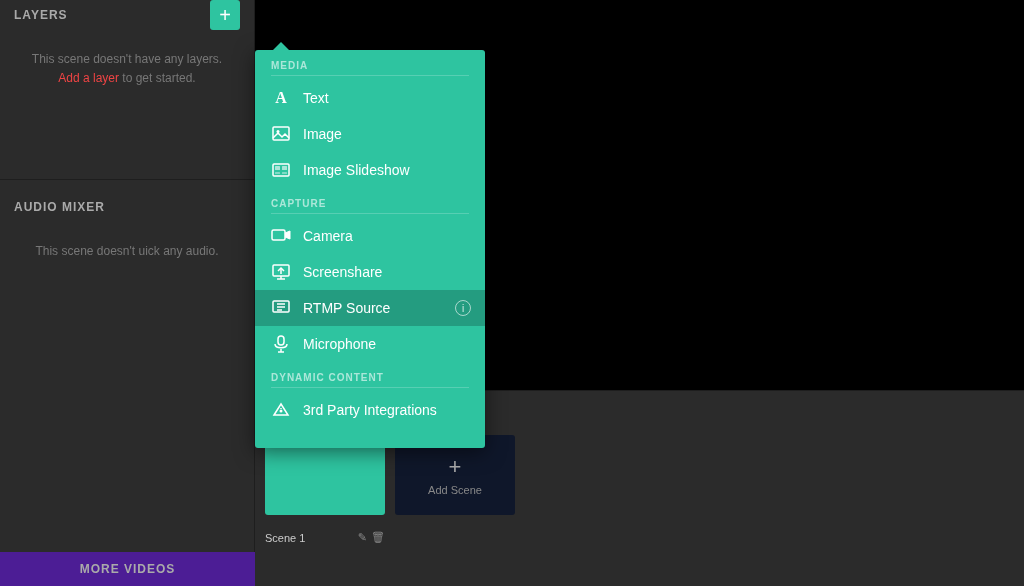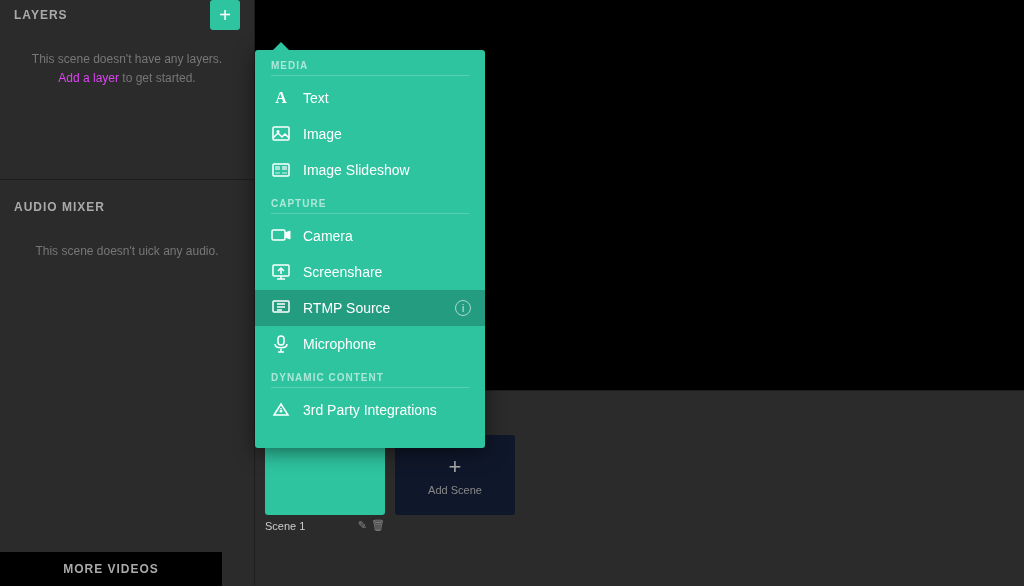--- a/index.html
+++ b/index.html
@@ -74,42 +74,42 @@
 
     .empty-state {
       text-align: center;
       padding: 20px 14px;
       font-size: 12px;
       color: #777;
       line-height: 1.6;
     }
 
     .empty-state .link {
-      color: #d946ef;
+      color: #ef4444;
       cursor: pointer;
     }
 
     .audio-mixer-section {
       flex: 1 1 auto;
       padding: 10px 0;
     }
 
     .audio-empty {
       text-align: center;
       padding: 20px 14px;
       font-size: 12px;
       color: #777;
     }
 
     .more-videos-bar {
       position: absolute;
       bottom: 0;
       left: 0;
-      width: 222px;
-      background: #000000;
+      width: 255px;
+      background: #4c1d95;
       padding: 10px 14px;
       text-align: center;
       font-size: 12px;
       font-weight: 700;
       color: #aaa;
       letter-spacing: 1px;
       text-transform: uppercase;
       cursor: pointer;
     }
 
@@ -198,21 +198,21 @@
       border-radius: 3px;
       position: relative;
       cursor: pointer;
       border: 2px solid transparent;
     }
 
     .scene-label-row {
       display: flex;
       align-items: center;
       gap: 19px;
-      margin-top: 4px;
+      margin-top: 16px;
       font-size: 11px;
       color: #ccc;
     }
 
     .scene-icons {
       display: flex;
       gap: 4px;
       margin-left: auto;
     }
 

